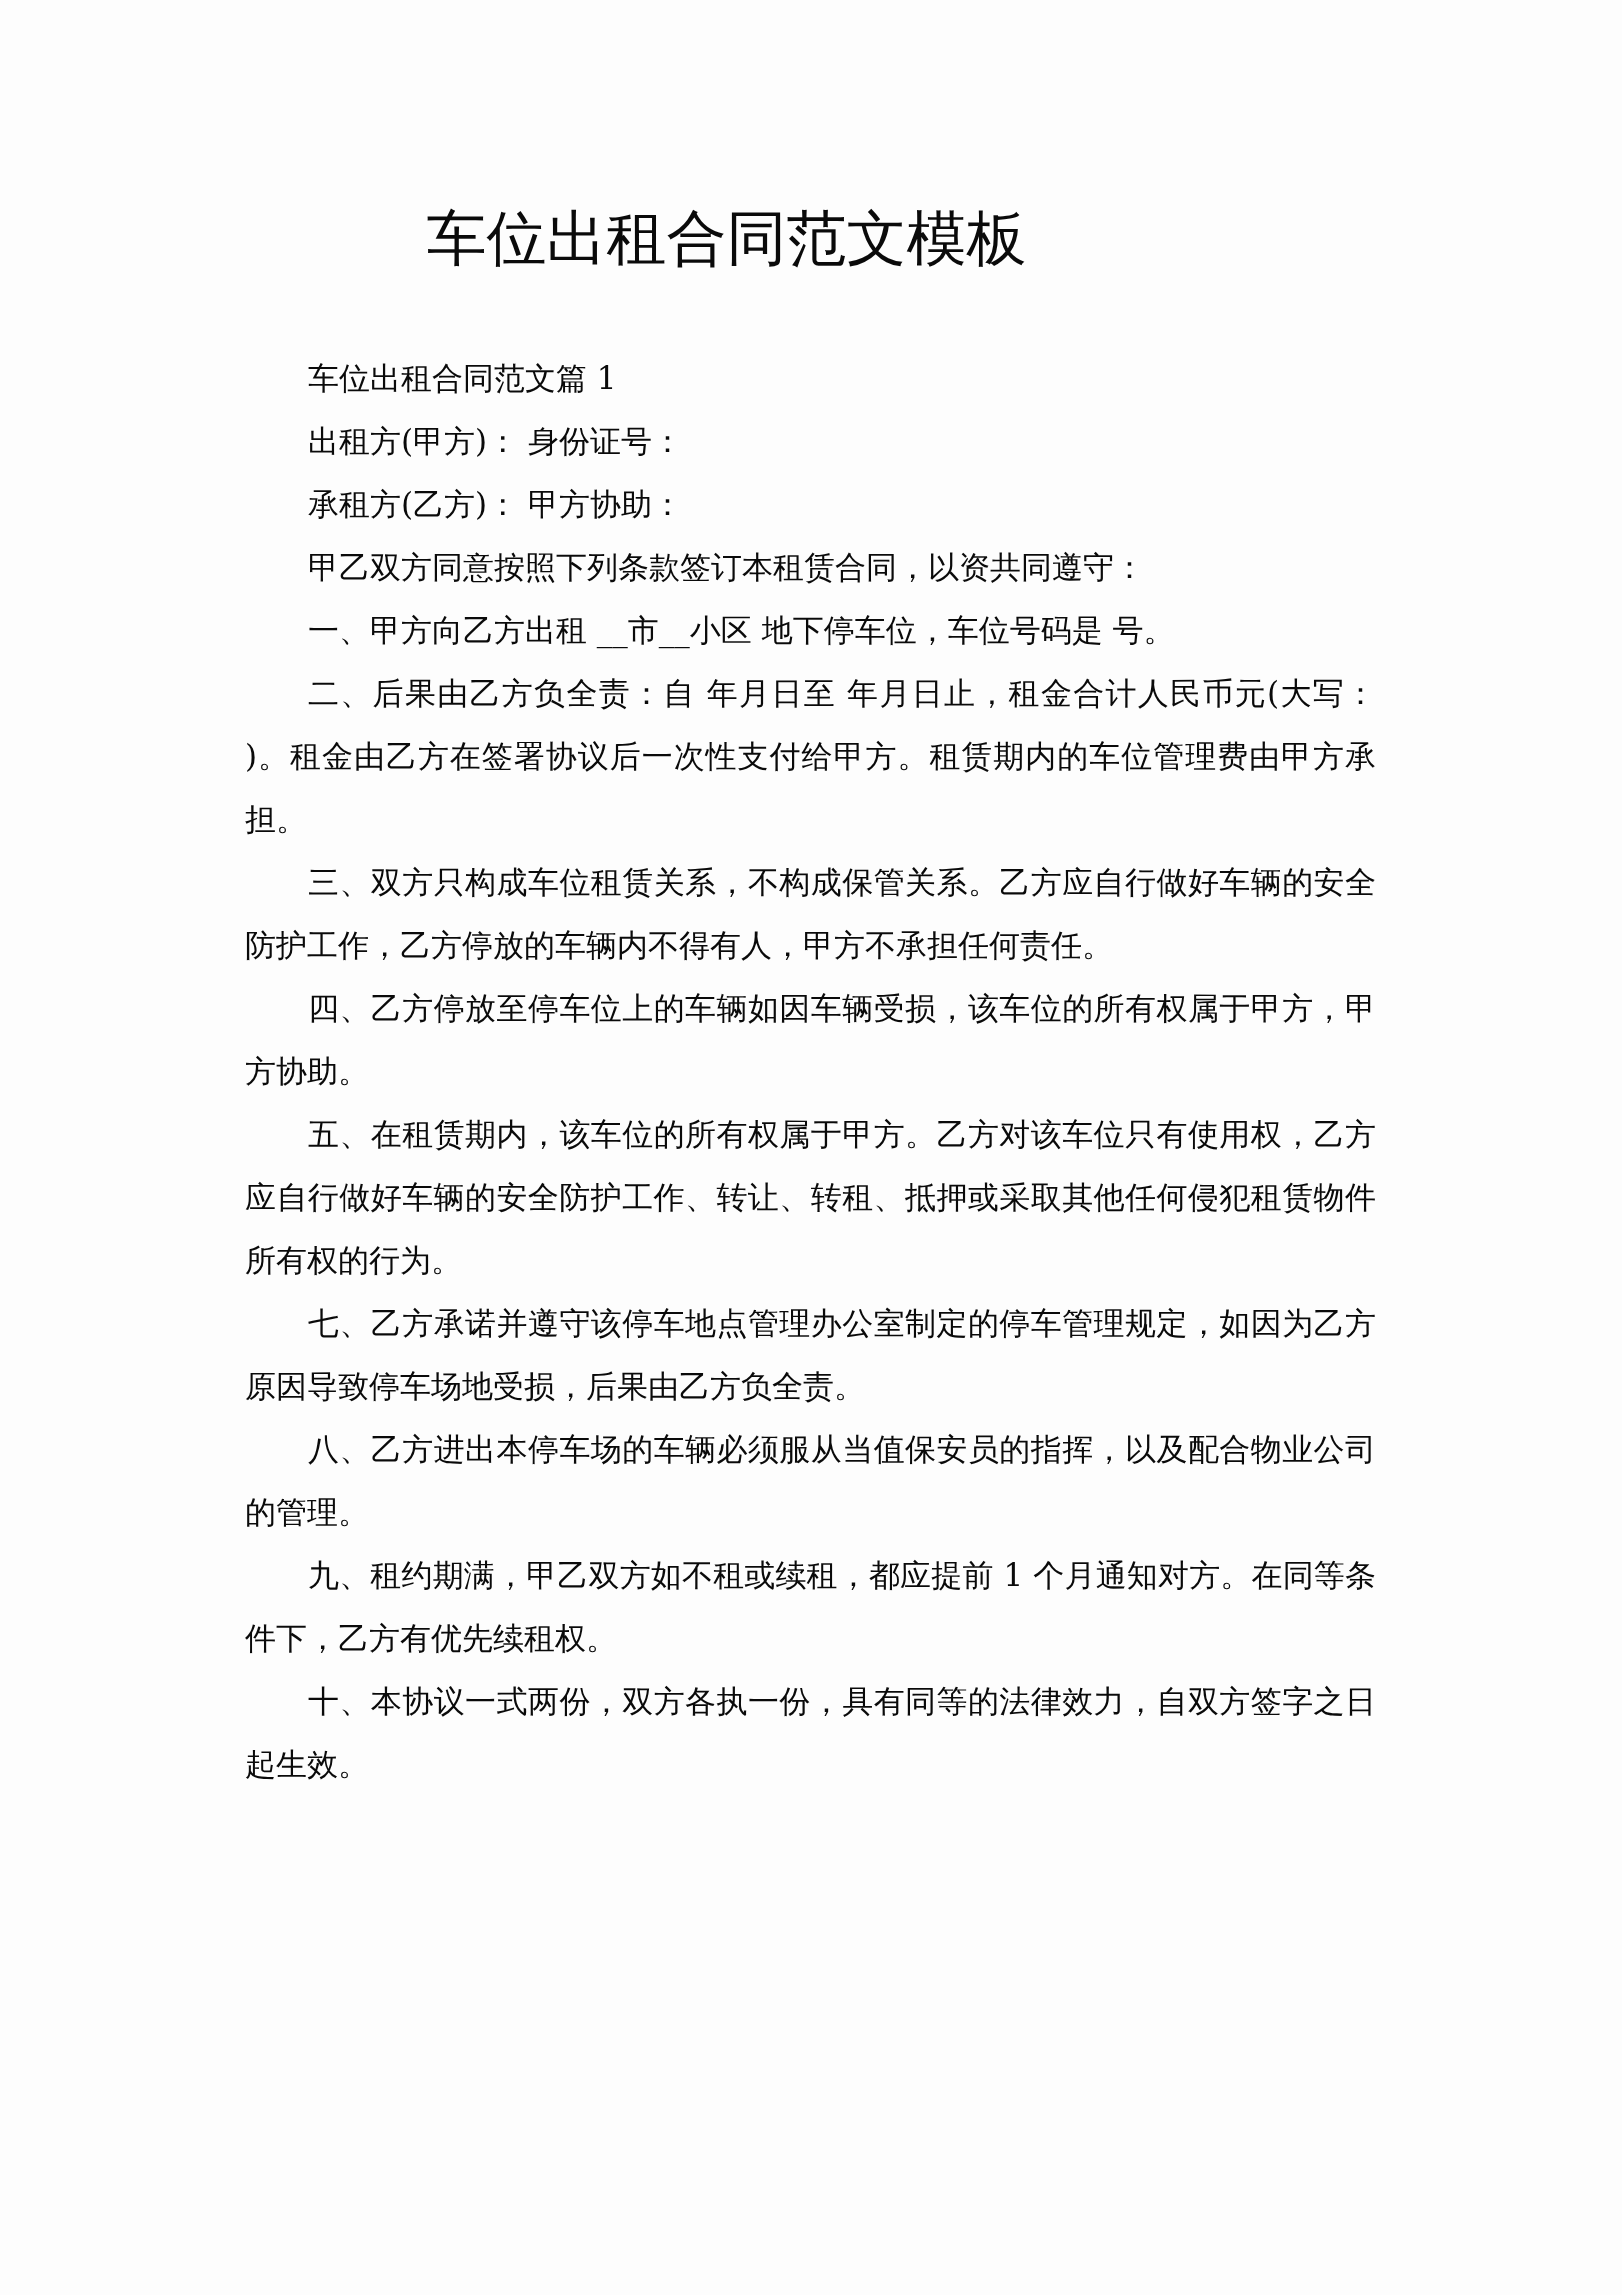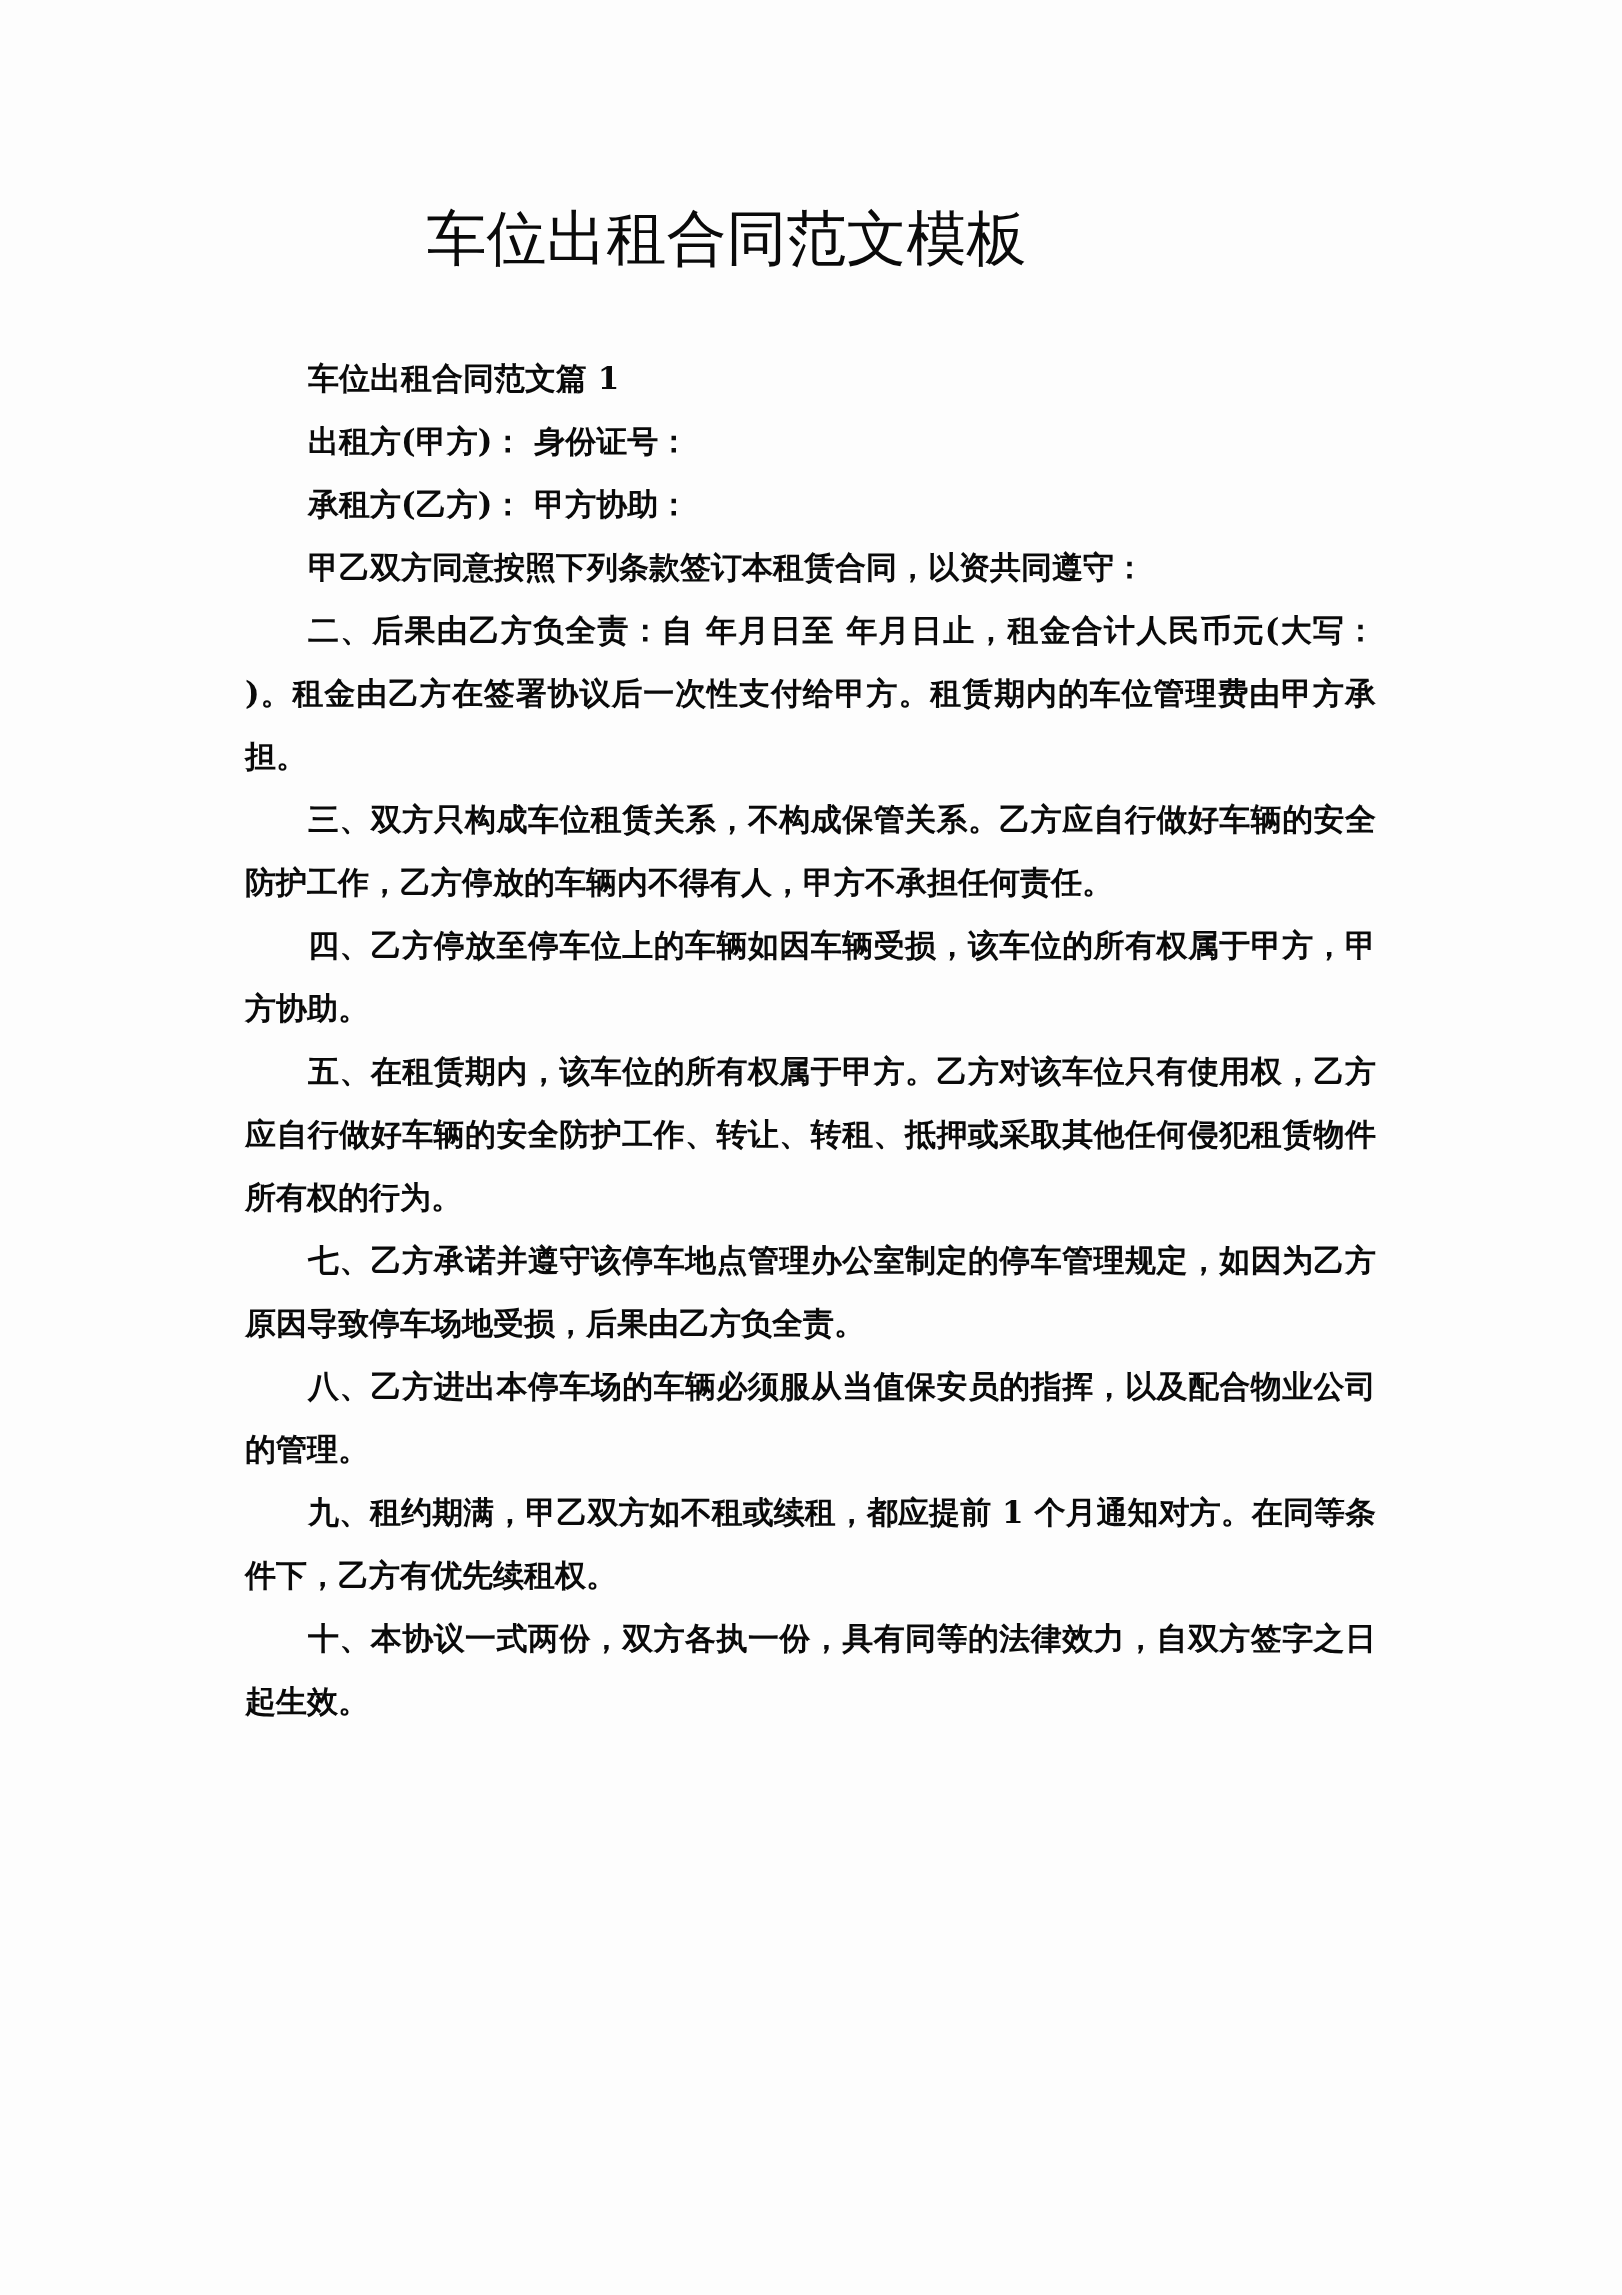--- a/index.html
+++ b/index.html
@@ -41,34 +41,34 @@
       top: 347px;
       width: 1131px;
       font-size: 31px;
       line-height: 63px;
       word-break: break-all;
       text-align: justify;
     }
     .para {
       margin: 0;
       text-indent: 63px;
-      font-weight: bold;
     }
   </style>
 </head>
 <body>
 
 <div class="page">
   <h1 class="title">车位出租合同范文模板</h1>
 
   <div class="body">
     <p class="para">车位出租合同范文篇 1</p>
     <p class="para">出租方(甲方)：  身份证号：</p>
     <p class="para">承租方(乙方)：  甲方协助：</p>
     <p class="para">甲乙双方同意按照下列条款签订本租赁合同，以资共同遵守：</p>
+    <p class="para">一、甲方向乙方出租 __市__小区 地下停车位，车位号码是 号。</p>
     <p class="para">二、后果由乙方负全责：自 年月日至 年月日止，租金合计人民币元(大写： )。租金由乙方在签署协议后一次性支付给甲方。租赁期内的车位管理费由甲方承担。</p>
     <p class="para">三、双方只构成车位租赁关系，不构成保管关系。乙方应自行做好车辆的安全防护工作，乙方停放的车辆内不得有人，甲方不承担任何责任。</p>
     <p class="para">四、乙方停放至停车位上的车辆如因车辆受损，该车位的所有权属于甲方，甲方协助。</p>
     <p class="para">五、在租赁期内，该车位的所有权属于甲方。乙方对该车位只有使用权，乙方应自行做好车辆的安全防护工作、转让、转租、抵押或采取其他任何侵犯租赁物件所有权的行为。</p>
     <p class="para">七、乙方承诺并遵守该停车地点管理办公室制定的停车管理规定，如因为乙方原因导致停车场地受损，后果由乙方负全责。</p>
     <p class="para">八、乙方进出本停车场的车辆必须服从当值保安员的指挥，以及配合物业公司的管理。</p>
     <p class="para">九、租约期满，甲乙双方如不租或续租，都应提前 1 个月通知对方。在同等条件下，乙方有优先续租权。</p>
     <p class="para">十、本协议一式两份，双方各执一份，具有同等的法律效力，自双方签字之日起生效。</p>
   </div>
 </div>

